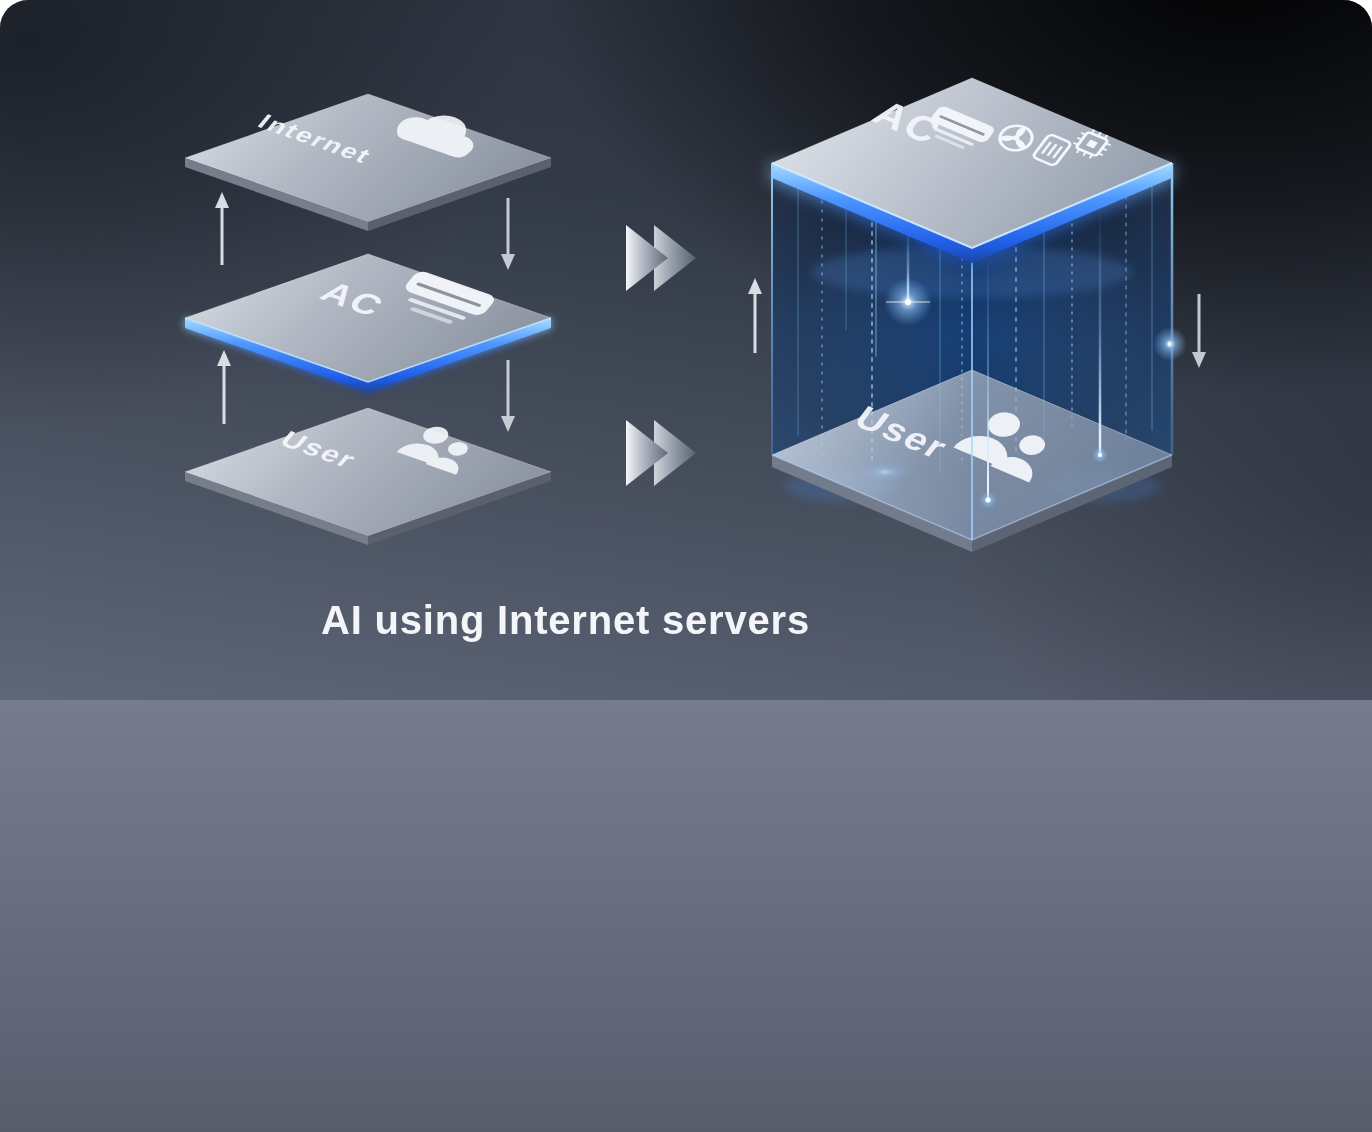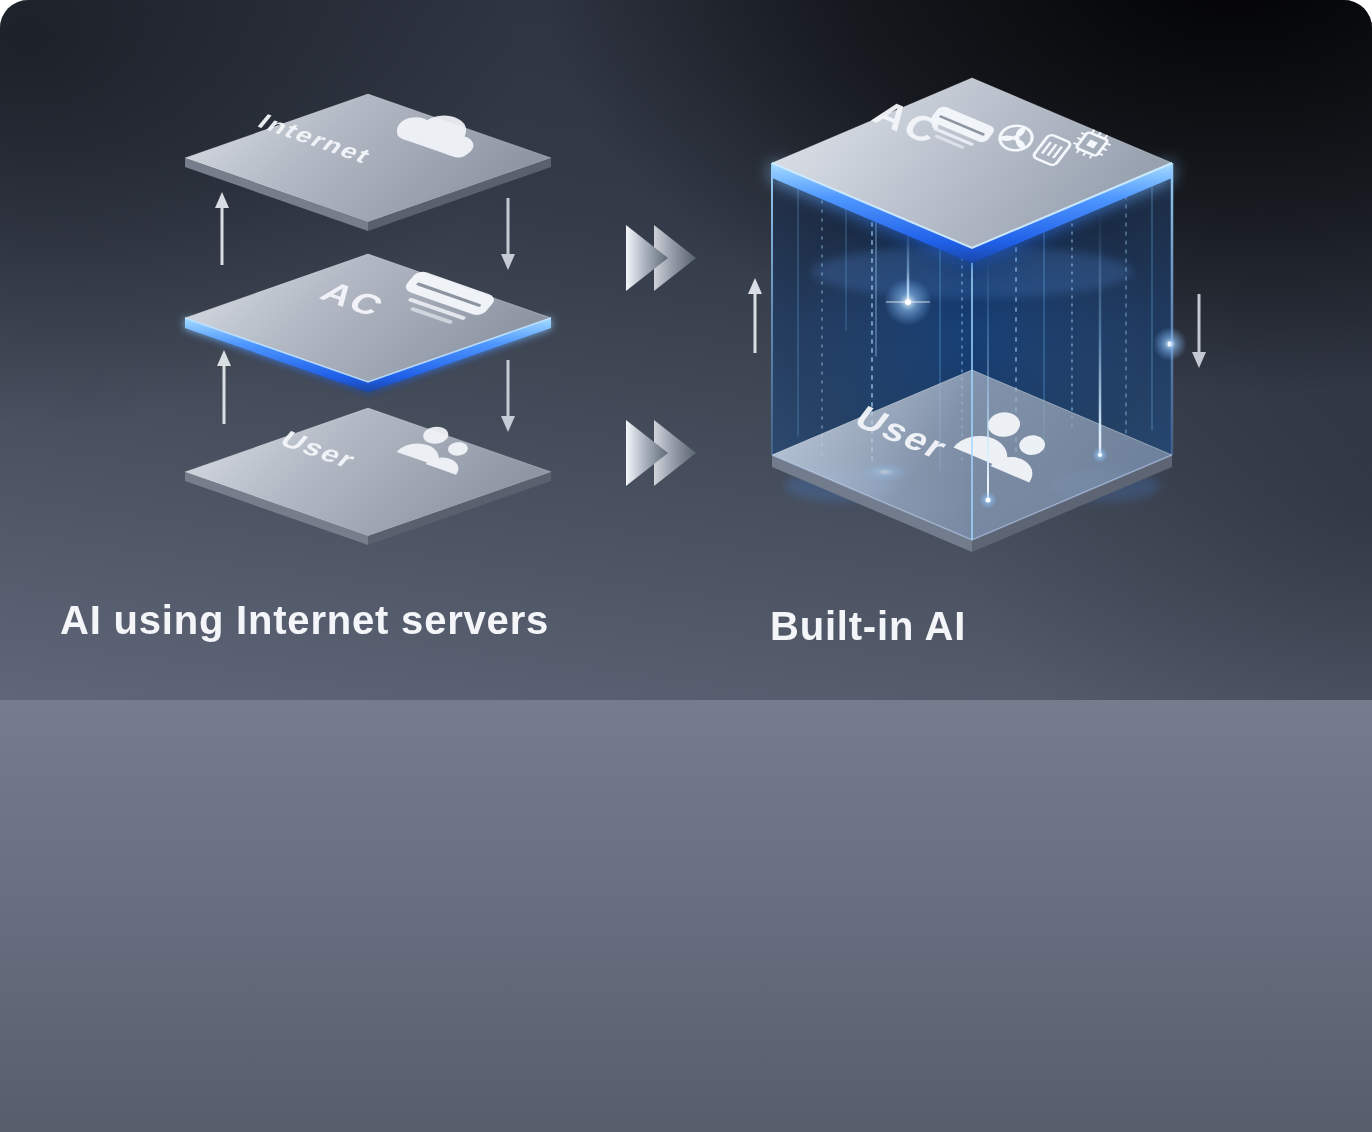--- a/index.html
+++ b/index.html
@@ -10,21 +10,21 @@
       radial-gradient(1050px 640px at 90% -4%, rgba(0,0,0,0.95) 0%, rgba(0,0,0,0.55) 36%, rgba(0,0,0,0) 66%),
       radial-gradient(900px 700px at 2% 6%, rgba(8,10,14,0.50) 0%, rgba(8,10,14,0) 55%),
       radial-gradient(700px 520px at 100% 72%, rgba(10,14,22,0.28) 0%, rgba(10,14,22,0) 60%),
       linear-gradient(188deg, #2b313d 0%, #343b48 36%, #4a5160 70%, #5f6678 100%);
   }
   .art svg { display:block; }
   .lower { position:absolute; left:0; top:700px; width:1372px; height:432px;
     background: linear-gradient(180deg, #757c8e 0%, #6a7082 42%, #575d6b 100%);
   }
   .caption { position:absolute; color:#f3f5f8; font-weight:700; font-size:40px;
-             letter-spacing:0.8px; text-align:left; white-space:nowrap; }
+             letter-spacing:0.8px; text-align:right; white-space:nowrap; }
   .caption.left  { left:60px;  top:598px; width:750px; }
   .caption.right { left:770px; top:604px; width:390px; }
   text.lbl { fill:#f4f6fa; font-family:"Liberation Sans",sans-serif; font-weight:700; opacity:0.95; }
 </style>
 </head>
 <body>
 
 <div class="page">
   <div class="art">
 
@@ -279,17 +279,16 @@
         <polygon points="755,278 748,294 762,294" stroke="none"></polygon>
       </g>
       <g stroke="#d9dee6" fill="#d9dee6" opacity="0.88">
         <line x1="1199" y1="294" x2="1199" y2="354" stroke-width="3"></line>
         <polygon points="1199,368 1192,352 1206,352" stroke="none"></polygon>
       </g>
     </g>
   </svg>
 
     <div class="caption left">AI using Internet servers</div>
-    <div class="caption right">Built-in AI</div>
   </div>
 
   <div class="lower"></div>
 </div>
 
 </body></html>

